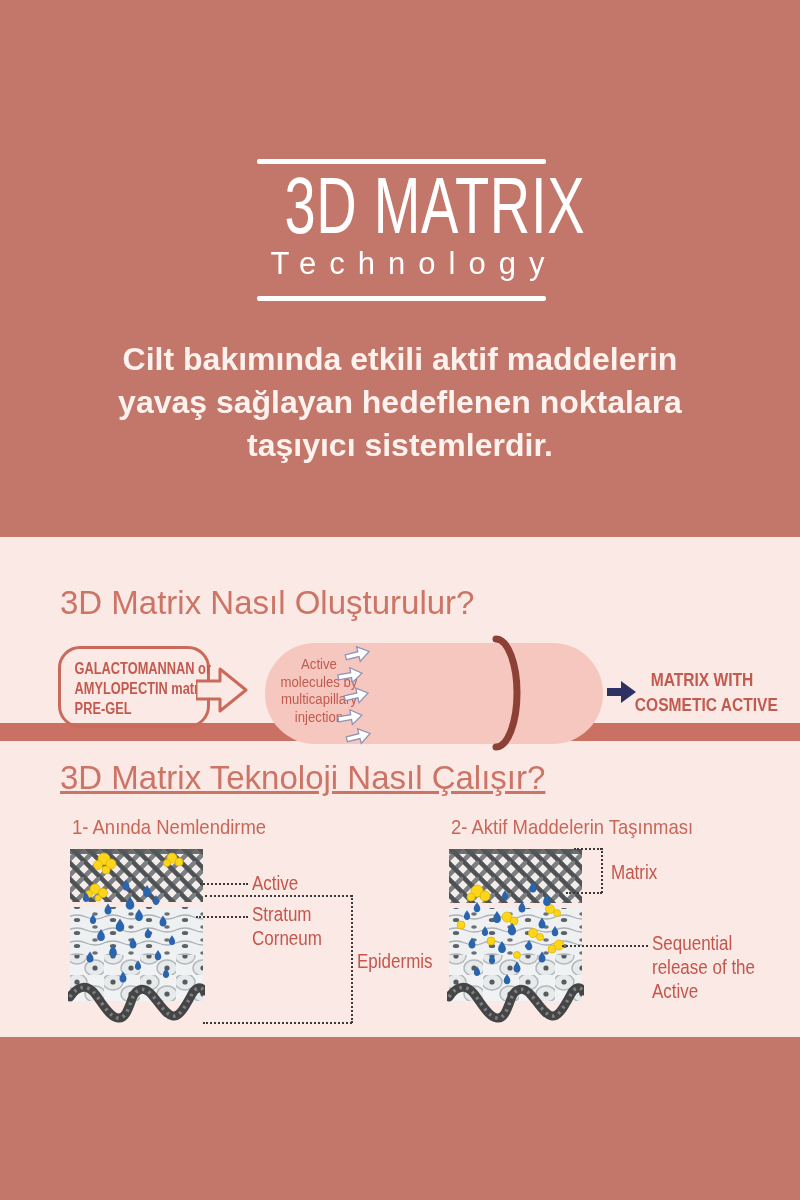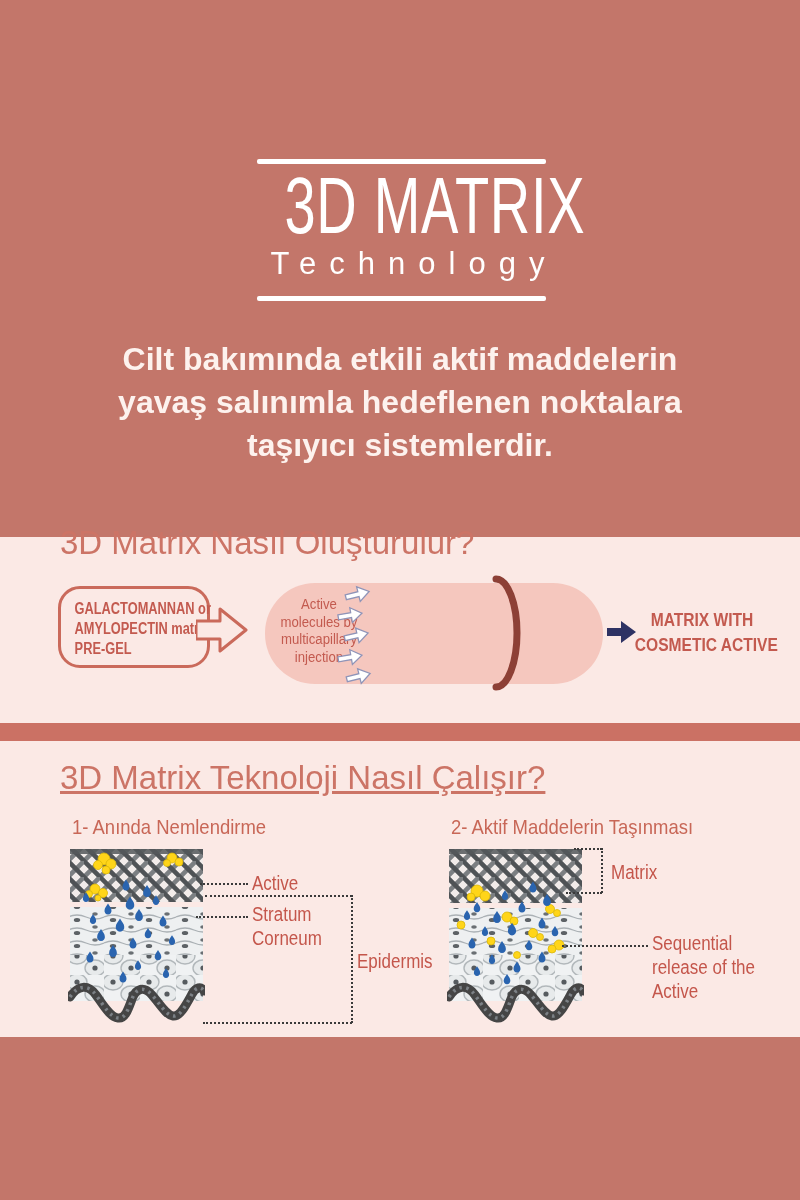--- a/index.html
+++ b/index.html
@@ -16,21 +16,21 @@
   .title-wrap{position:absolute;top:168px;left:12px;width:800px;text-align:center;color:#ffffff;margin-left:23px;}
   .title-main{display:inline-block;font-size:80px;font-weight:400;letter-spacing:1px;
               transform:scaleX(0.70);transform-origin:center;white-space:nowrap;line-height:76px;}
   .title-sub{position:absolute;top:246px;left:0;width:800px;text-align:center;color:#ffffff;
              font-size:31px;font-weight:400;letter-spacing:13px;padding-left:28px;box-sizing:border-box;}
 
   .desc{position:absolute;top:338px;left:0;width:800px;text-align:center;color:#fdf2ee;
         font-size:32px;line-height:43px;font-weight:700;}
 
   .sec{position:absolute;left:0;width:800px;}
-  .sec1{top:509px;height:186px;text-decoration:underline;} .sec2{top:741px;height:296px;}
+  .sec1{top:569px;height:186px;text-decoration:underline;} .sec2{top:741px;height:296px;}
   .sec-heading{position:absolute;left:60px;font-size:33px;color:#cc7466;white-space:nowrap;}
   .sec1 .sec-heading{top:15px;} .sec2 .sec-heading{top:18px;text-decoration:underline;}
 
   .bubble{position:absolute;left:58px;top:77px;width:152px;height:82px;
           border:3px solid #ca6a5b;border-radius:22px;box-sizing:border-box;}
   .bubble-text{padding:10px 0 0 17px;font-size:16px;font-weight:bold;color:#c35a4f;
                line-height:20px;transform:scaleX(0.80);transform-origin:top left;white-space:nowrap;}
   .callout-arrow{position:absolute;left:196px;top:98px;}
 
   .capsule{position:absolute;left:265px;top:74px;width:338px;height:101px;
@@ -71,21 +71,21 @@
 
   <div class="rule r1"></div>
   <div class="title-wrap">
     <span class="title-main">3D MATRIX</span>
   </div>
   <div class="title-sub">Technology</div>
   <div class="rule r2"></div>
 
   <div class="desc">
     <div>Cilt bakımında etkili aktif maddelerin</div>
-    <div>yavaş salınımla hedeflenen noktalara</div>
+    <div>yavaş sağlayan hedeflenen noktalara</div>
     <div>taşıyıcı sistemlerdir.</div>
   </div>
 
   <div class="sec sec1">
     <div class="sec-heading">3D Matrix Nasıl Oluşturulur?</div>
 
     <div class="bubble">
       <div class="bubble-text">
         <div>GALACTOMANNAN or</div>
         <div>AMYLOPECTIN matrix</div>

